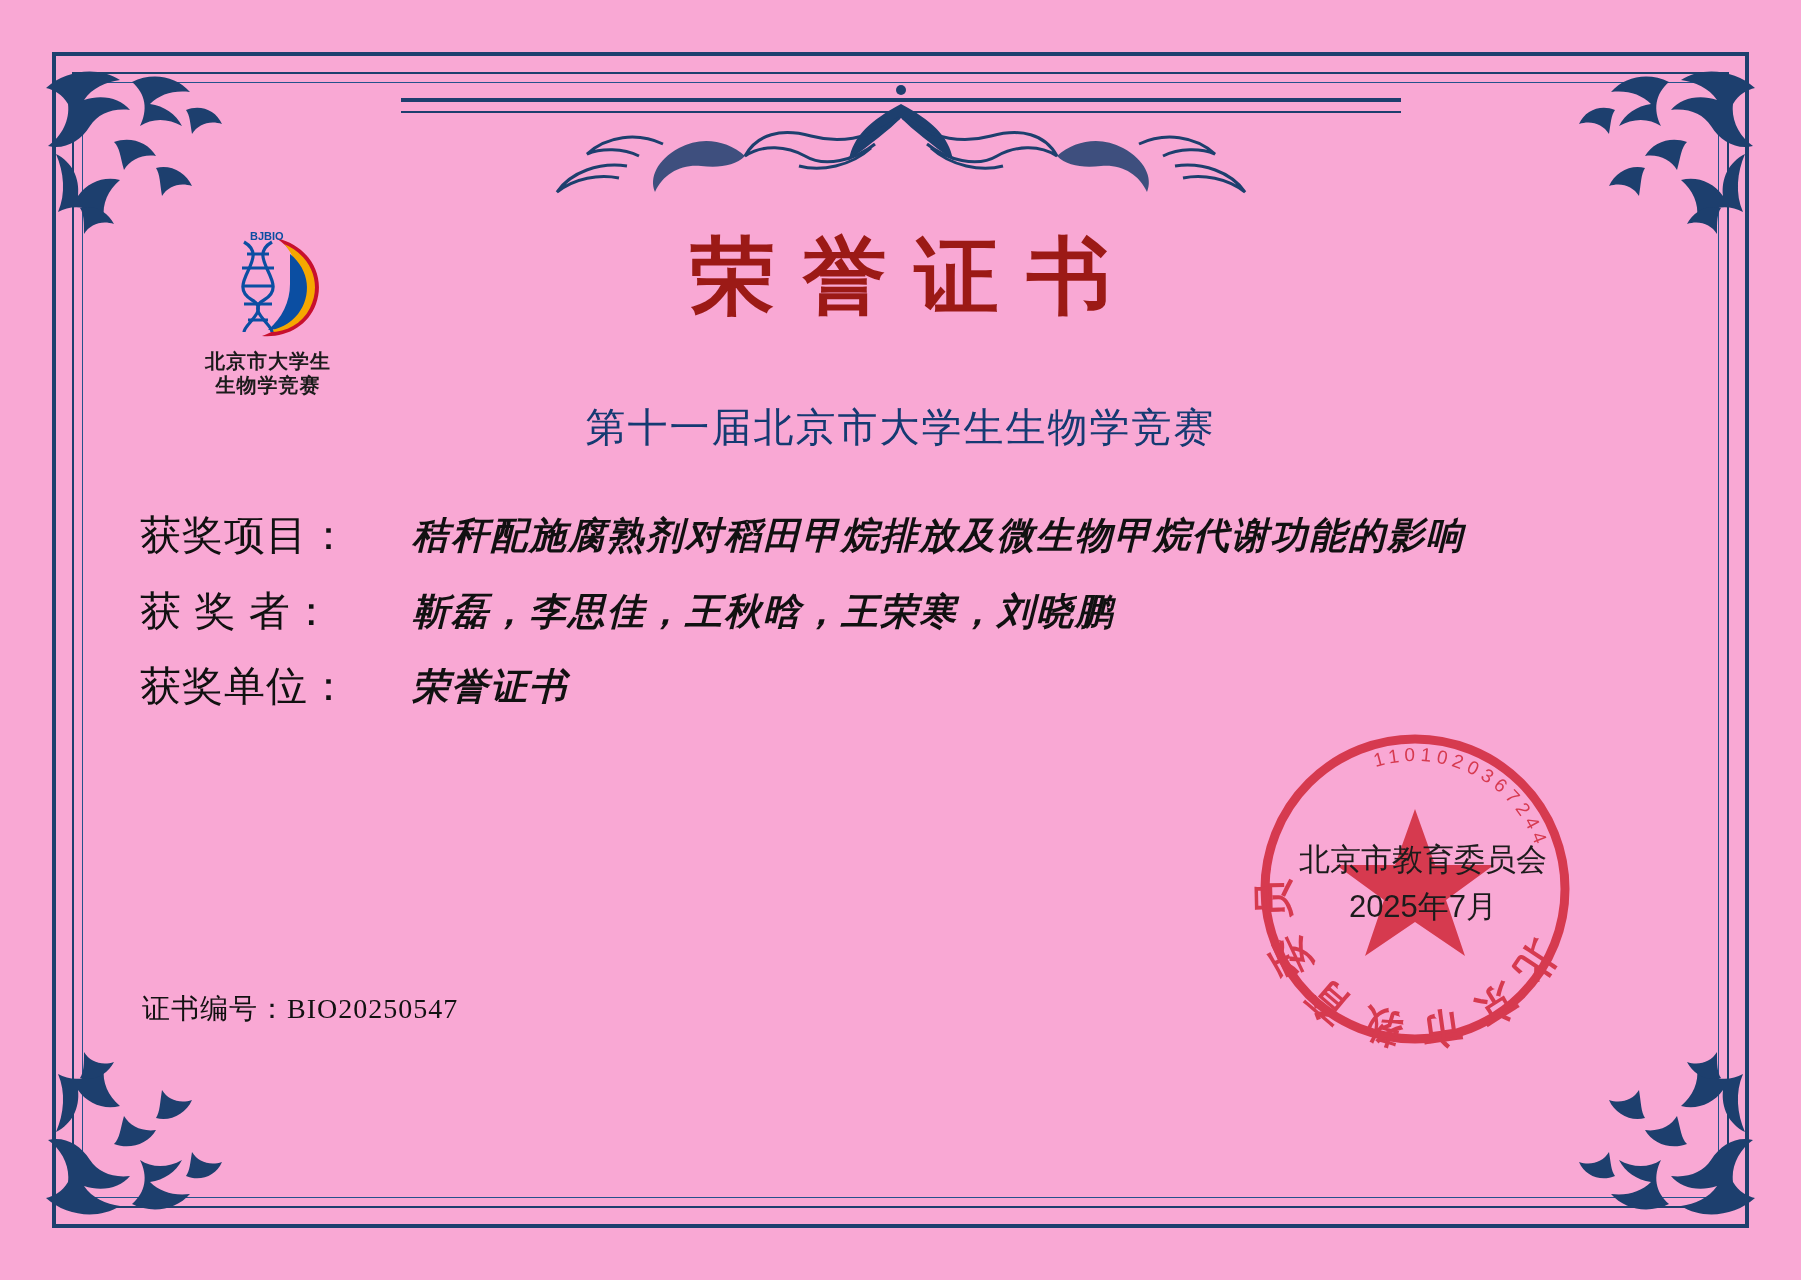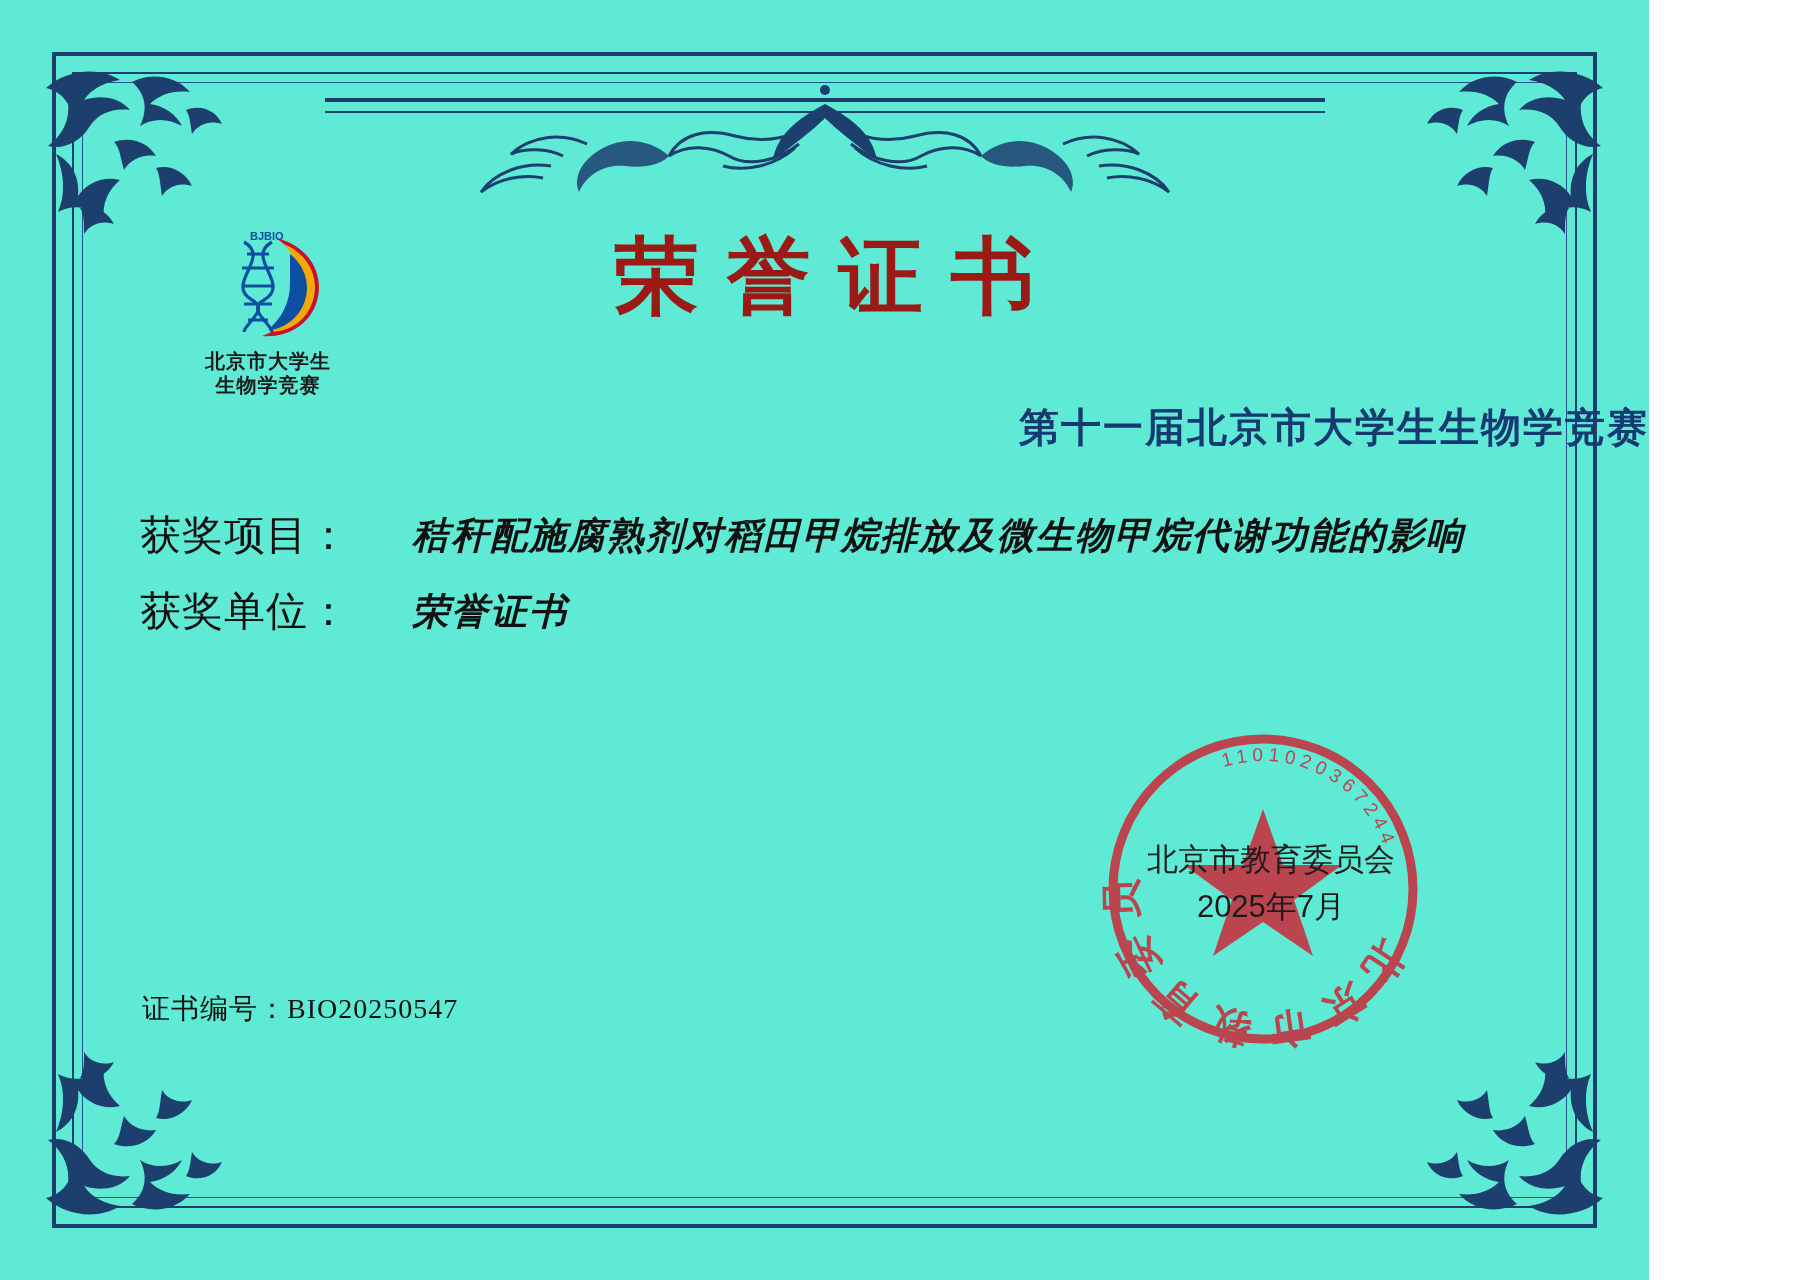--- a/index.html
+++ b/index.html
@@ -9,23 +9,23 @@
   }
   body {
     width: 1801px;
     height: 1280px;
     font-family: "Liberation Sans", sans-serif;
     overflow: hidden;
   }
 
   .certificate {
     position: relative;
-    width: 1649px;
+    width: 1801px;
     height: 1280px;
-    background: #5eead4;
+    background: #f9a8d4;
     box-sizing: border-box;
   }
 
   
   .frame-outer {
     position: absolute;
     left: 52px;
     top: 52px;
     right: 52px;
     bottom: 52px;
@@ -104,23 +104,23 @@
     font-size: 84px;
     font-weight: bold;
     color: #9c1a16;
     letter-spacing: 28px;
     text-indent: 28px;
   }
   .sub-title {
     position: absolute;
     left: 0; right: 0;
     top: 400px;
-    text-align: right;
+    text-align: center;
     font-size: 40px;
-    font-weight: bold;
+    font-weight: normal;
     color: #153a72;
     letter-spacing: 2px;
   }
 
   
   .fields {
     position: absolute;
     left: 140px;
     top: 505px;
     right: 150px;
@@ -280,20 +280,24 @@
   <div class="main-title">荣誉证书</div>
   <div class="sub-title">第十一届北京市大学生生物学竞赛</div>
 
   <div class="fields">
 
     <div class="field-row">
       <div class="field-label">获奖项目：</div>
       <div class="field-value project">秸秆配施腐熟剂对稻田甲烷排放及微生物甲烷代谢功能的影响</div>
     </div>
 
+    <div class="field-row">
+      <div class="field-label">获 奖 者：</div>
+      <div class="field-value">靳磊，李思佳，王秋晗，王荣寒，刘晓鹏</div>
+    </div>
 
 
     <div class="field-row">
       <div class="field-label">获奖单位：</div>
       <div class="field-value">荣誉证书</div>
     </div>
 
 
   </div>
 

